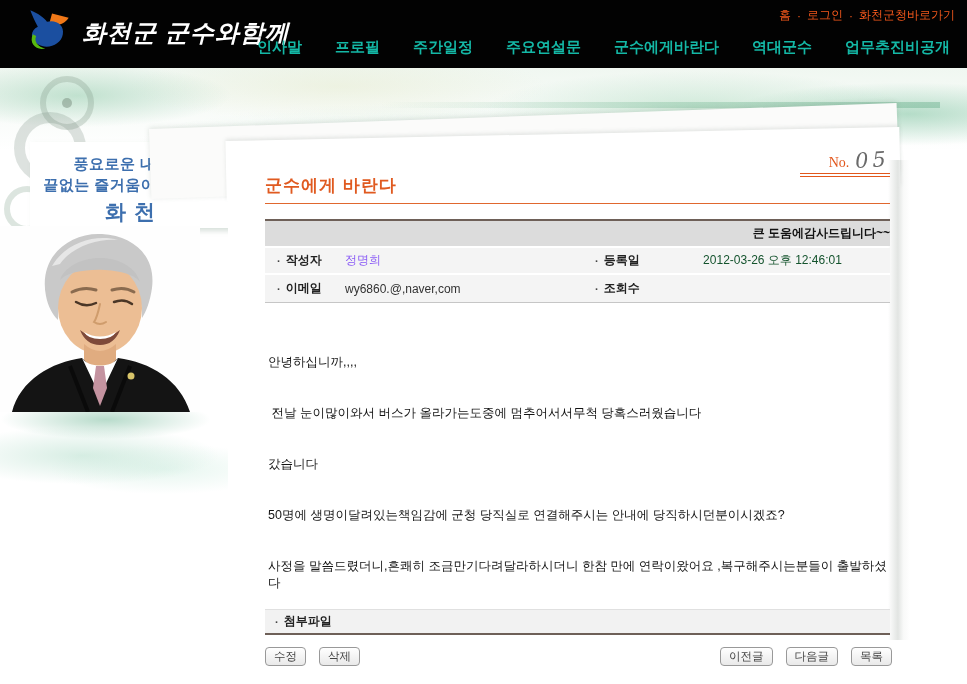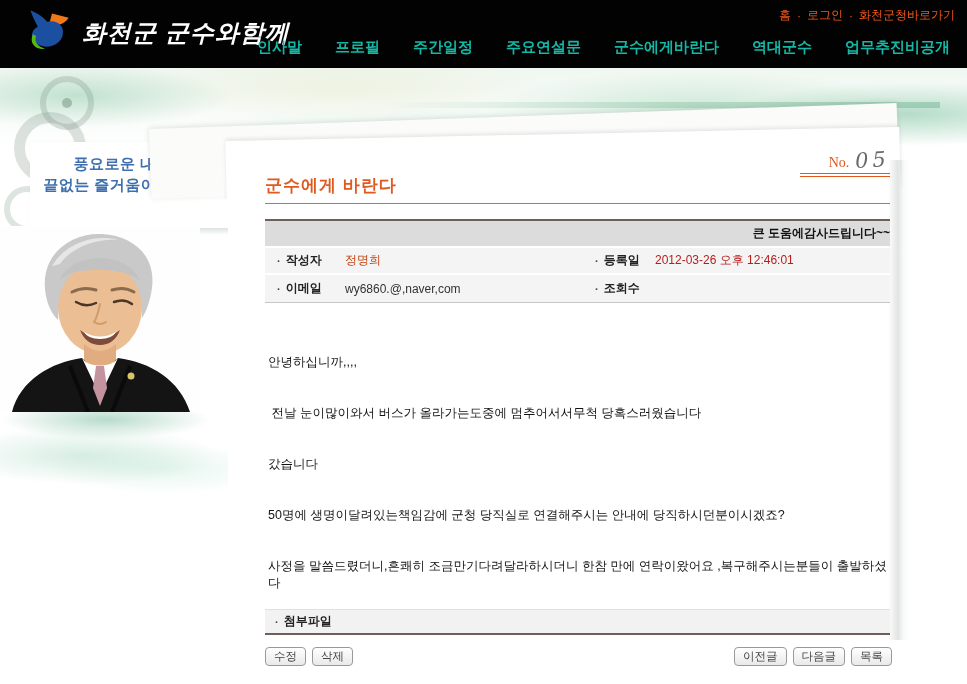--- a/index.html
+++ b/index.html
@@ -74,36 +74,36 @@
     border-top:2px solid #6e6058; display:flex; align-items:center; justify-content:flex-end; }
   .subject-text { font-size:12px; font-weight:bold; color:#111; }
 
   
   .info-table { position:absolute; left:265px; top:248px; width:625px; border-bottom:1px solid #c6c6c6; font-size:12px; }
   .info-row { height:27px; background:#f4f4f4; display:flex; align-items:center; }
   .info-row.first { border-bottom:2px solid #ffffff; }
   .cell-label { width:80px; padding-left:12px; font-weight:bold; color:#222; display:flex; align-items:center; }
   .cell-value1 { width:250px; color:#333; }
   .cell-label2 { width:60px; font-weight:bold; color:#222; display:flex; align-items:center; }
-  .cell-value2 { flex:1; color:#b91c1c; }
+  .cell-value2 { flex:1; color:#14532d;text-align:center; }
   .bullet { font-weight:bold; font-size:11px; margin-right:5px; color:#444; }
-  .author-link { color:#c2410c; cursor:pointer; }
+  .author-link { color:#8b5cf6; cursor:pointer; }
 
   
   .post-body { position:absolute; left:268px; top:320px; width:622px; font-size:12.5px; line-height:17px;
     color:#141414; white-space:pre-wrap; }
 
   
   .attach-bar { position:absolute; left:265px; top:609px; width:625px; height:26px; background:#f2f2f2;
     border-top:1px solid #e0e0e0; border-bottom:2px solid #6e6058; display:flex; align-items:center; padding-left:10px; }
   .attach-label { font-size:12px; font-weight:bold; color:#222; display:flex; align-items:center; }
 
   
   .btn-row { position:absolute; left:265px; top:647px; width:627px; display:flex; justify-content:space-between; }
-  .btn-group { display:flex; gap:6px; }
+  .btn-group { display:flex; gap:13px; }
   .btn { font-family:"Liberation Sans", sans-serif; font-size:11.5px; color:#444; border:1px solid #999;
     border-radius:4px; background:linear-gradient(180deg,#ffffff,#e9e9e9); padding:2px 8px 3px; height:19px;
     line-height:13px; cursor:pointer; white-space:nowrap; }
 </style>
 </head>
 <body>
 
 <div class="stage">
 
   <div class="band"></div>
@@ -145,20 +145,21 @@
       <span class="nav-item">주요연설문</span>
       <span class="nav-item">군수에게바란다</span>
       <span class="nav-item">역대군수</span>
       <span class="nav-item">업무추진비공개</span>
     </div>
   </div>
 
   <div class="slogan-panel">
     <div class="slogan-l1">풍요로운 내일과</div>
     <div class="slogan-l2">끝없는 즐거움이 있는 곳,</div>
+    <div class="slogan-l3">화천</div>
   </div>
   <div class="photo">
     <svg width="200" height="186" viewBox="0 0 200 186">
       <rect width="200" height="186" fill="#fefefe"></rect>
       <path d="M46 70 C38 30 70 6 102 8 C134 10 156 30 152 62 C150 76 146 86 142 92 C142 74 138 64 132 58 C112 48 86 48 70 58 C62 66 58 78 58 94 C52 88 48 80 46 70 Z" fill="#c9c9c9"></path>
       <path d="M52 40 C66 16 96 8 118 14 C100 12 72 20 60 38 Z" fill="#e6e6e6"></path>
       <ellipse cx="100" cy="82" rx="42" ry="46" fill="#ecbe94"></ellipse>
       <path d="M60 54 C72 40 128 40 140 56 C136 42 120 32 100 32 C80 32 64 42 60 54 Z" fill="#c2c2c2"></path>
       <path d="M72 66 q12 -6 24 -2" stroke="#8a6b4f" stroke-width="3" fill="none" stroke-linecap="round"></path>
       <path d="M112 64 q12 -4 22 2" stroke="#8a6b4f" stroke-width="3" fill="none" stroke-linecap="round"></path>

